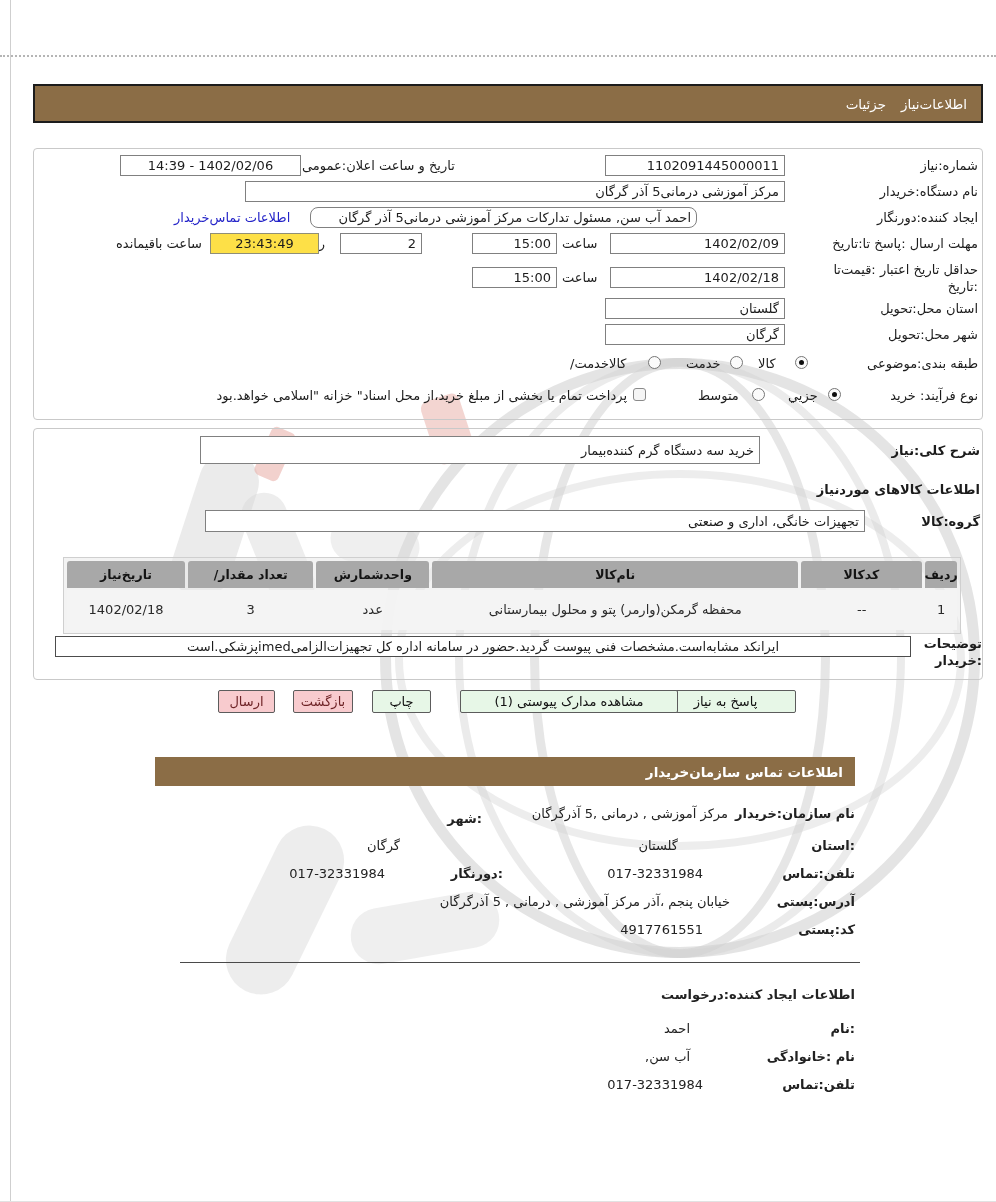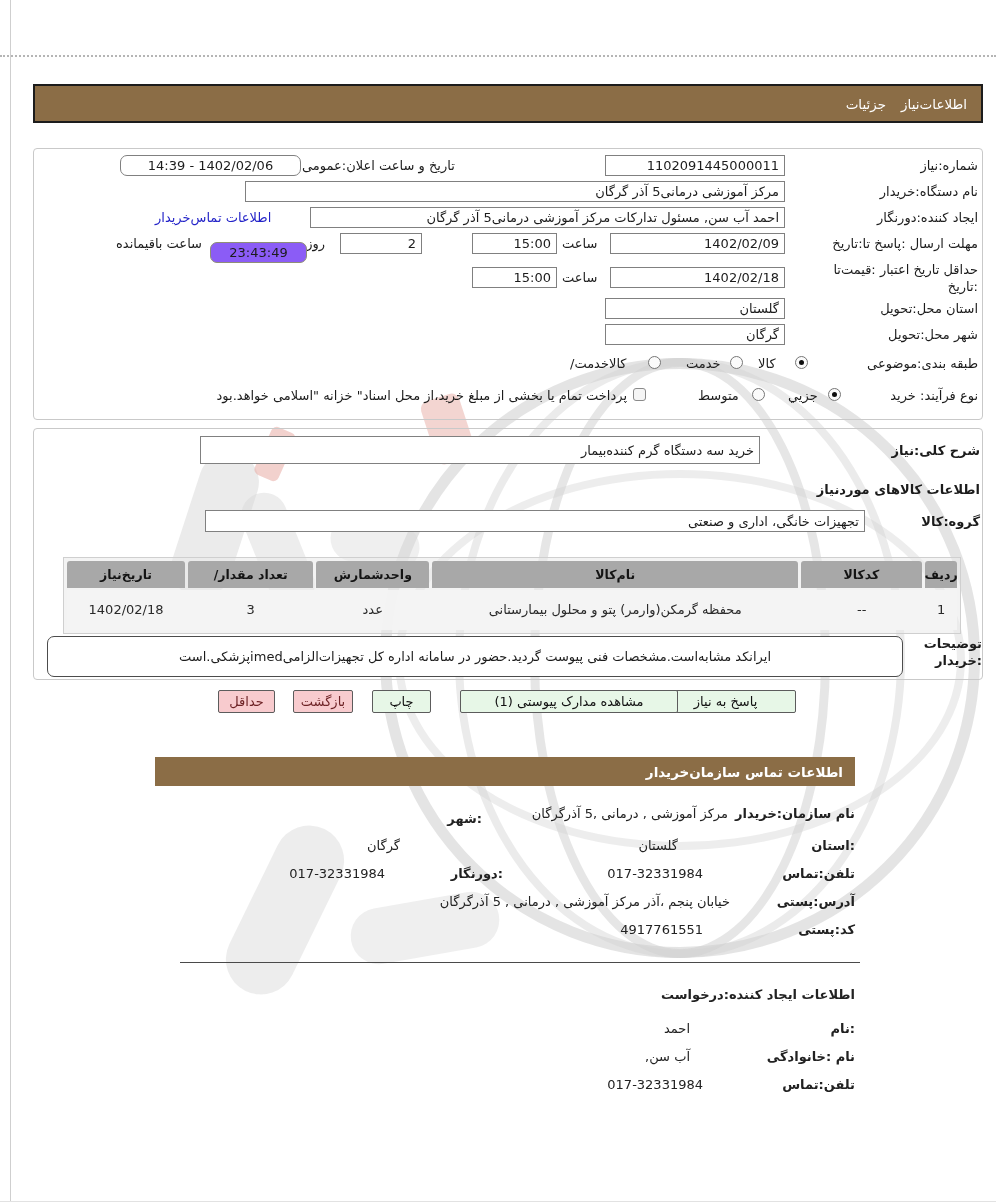--- a/index.html
+++ b/index.html
@@ -5,24 +5,24 @@
   * { margin:0; padding:0; box-sizing:border-box; }
   html,body { background:#fff; }
   body { font-family:"DejaVu Sans","Liberation Sans",sans-serif; direction:rtl; }
   #app { position:relative; width:996px; height:1202px; background:#fff; overflow:hidden;
          border-bottom:1px solid #e2e2e2; }
   .lbl { position:absolute; font-size:13px; color:#1c1c1c; white-space:nowrap; }
   .bold { font-weight:bold; }
   .inp { position:absolute; background:#fff; border:1px solid #808080; height:21px;
          font-size:13px; color:#1c1c1c; display:flex; align-items:center;
          padding:0 5px; white-space:nowrap; overflow:hidden; z-index:3; }
-  .inp.center { justify-content:center;border-radius:7px; }
+  .inp.center { justify-content:center; }
   .inp.endtxt { justify-content:flex-end; }
   .ltr { direction:ltr; }
-  .link { position:absolute; font-size:13px; color:#2323c8; white-space:nowrap; cursor:pointer; z-index:3; }
+  .link { position:absolute; font-size:13px; color:#2323c8; white-space:nowrap; cursor:pointer; z-index:3;margin-left:19px; }
   .fieldset { position:absolute; border:1px solid #c9c9c9; border-radius:4px; background:transparent; z-index:2; }
   .bar { position:absolute; background:#8b6d46; border:2px solid #1c1c1c; color:#fff;
          display:flex; align-items:center; justify-content:flex-start; z-index:3; }
   .bar2 { position:absolute; background:#8b6d46; color:#fff; display:flex; align-items:center; z-index:3; }
   .radio { position:absolute; width:13px; height:13px; border-radius:50%;
            border:1px solid #767676; background:#fbfbfb; z-index:3; }
   .radio.sel::after { content:''; position:absolute; inset:3px; border-radius:50%; background:#0e0e0e; }
   .chk { position:absolute; width:13px; height:13px; border:1px solid #8a8a8a; border-radius:3px;
          background:#f5f5f5; z-index:3; }
   .btn { position:absolute; height:23px; font-size:13px; display:flex; align-items:center;
@@ -75,30 +75,30 @@
 
   <span class="lbl" style="right:18px;top:158px;">شماره:نیاز</span>
   <div class="inp endtxt ltr" style="left:605px;top:155px;width:180px;">1102091445000011</div>
   <span class="lbl" style="left:302px;top:158px;width:172px;text-align:left;">تاریخ و ساعت اعلان:عمومی</span>
   <div class="inp center ltr" style="left:120px;top:155px;width:181px;">14:39 - 1402/02/06</div>
 
   <span class="lbl" style="right:18px;top:184px;">نام دستگاه:خریدار</span>
   <div class="inp" style="left:245px;top:181px;width:540px;">مرکز آموزشی درمانی5 آذر گرگان</div>
 
   <span class="lbl" style="right:18px;top:210px;">ایجاد کننده:دورنگار</span>
-  <div class="inp" style="left:310px;top:207px;width:475px;">احمد آب سن, مسئول تدارکات مرکز آموزشی درمانی5 آذر گرگان</div>
+  <div class="inp" style="left:310px;top:207px;width:387px;border-radius:8px;">احمد آب سن, مسئول تدارکات مرکز آموزشی درمانی5 آذر گرگان</div>
   <span class="link" style="left:155px;top:210px;">اطلاعات تماس‌خریدار</span>
 
   <span class="lbl" style="right:18px;top:236px;">مهلت ارسال :پاسخ تا:تاریخ</span>
   <div class="inp endtxt ltr" style="left:610px;top:233px;width:175px;">1402/02/09</div>
   <span class="lbl" style="left:562px;top:236px;">ساعت</span>
   <div class="inp endtxt ltr" style="left:472px;top:233px;width:85px;">15:00</div>
   <div class="inp endtxt ltr" style="left:340px;top:233px;width:82px;">2</div>
   <span class="lbl" style="left:300px;top:236px;">روزو</span>
-  <div class="inp center ltr" style="left:210px;top:242px;width:97px;background:#8b5cf6;border-color:#8f8e77;">23:43:49</div>
+  <div class="inp center ltr" style="left:210px;top:233px;width:109px;background:#fde047;border-color:#8f8e77;">23:43:49</div>
   <span class="lbl" style="left:42px;top:236px;width:160px;text-align:right;">ساعت باقیمانده</span>
 
   <span class="lbl" style="right:18px;top:262px;">حداقل تاریخ اعتبار :قیمت‌تا</span>
   <span class="lbl" style="right:18px;top:279px;">:تاریخ</span>
   <div class="inp endtxt ltr" style="left:610px;top:267px;width:175px;">1402/02/18</div>
   <span class="lbl" style="left:562px;top:270px;">ساعت</span>
   <div class="inp endtxt ltr" style="left:472px;top:267px;width:85px;">15:00</div>
 
   <span class="lbl" style="right:18px;top:301px;">استان محل:تحویل</span>
   <div class="inp" style="left:605px;top:298px;width:180px;">گلستان</div>
@@ -146,27 +146,27 @@
       <div class="td c1">--</div>
       <div class="td c2" style="white-space:normal;padding:0 40px;">محفظه گرمکن(وارمر) پتو و محلول بیمارستانی</div>
       <div class="td c3">عدد</div>
       <div class="td c4">3</div>
       <div class="td c5 ltr">1402/02/18</div>
     </div>
   </div>
 
   <span class="lbl bold" style="right:14px;top:636px;">توضیحات</span>
   <span class="lbl bold" style="right:14px;top:653px;">:خریدار</span>
-  <div class="inp center" style="left:47px;top:636px;width:856px;height:41px;border-color:#4c4c4c;">ایرانکد مشابه‌است.مشخصات فنی پیوست گردید.حضور در سامانه اداره کل تجهیزات‌الزامیimedپزشکی.است</div>
+  <div class="inp center" style="left:55px;top:636px;width:856px;height:21px;border-color:#4c4c4c;">ایرانکد مشابه‌است.مشخصات فنی پیوست گردید.حضور در سامانه اداره کل تجهیزات‌الزامیimedپزشکی.است</div>
 
   <div class="btn green" style="left:655px;top:690px;width:141px;">پاسخ به نیاز</div>
   <div class="btn green" style="left:460px;top:690px;width:218px;">مشاهده مدارک پیوستی (1)</div>
   <div class="btn green" style="left:372px;top:690px;width:59px;">چاپ</div>
   <div class="btn pink" style="left:293px;top:690px;width:60px;">بازگشت</div>
-  <div class="btn pink" style="left:218px;top:690px;width:57px;">حداقل</div>
+  <div class="btn pink" style="left:218px;top:690px;width:57px;">ارسال</div>
 
   <div class="bar2" style="left:155px;top:757px;width:700px;height:29px;padding:0 12px;font-size:13.5px;font-weight:bold;">
     <span>اطلاعات  تماس سازمان‌خریدار</span>
   </div>
 
   <span class="val bold" style="right:141px;top:806px;">نام سازمان:خریدار</span>
   <span class="val" style="right:268px;top:806px;">مرکز آموزشی , درمانی ,5 آذرگرگان</span>
 
   <span class="val bold" style="right:141px;top:838px;">:استان</span>
   <span class="val" style="right:318px;top:838px;">گلستان</span>

